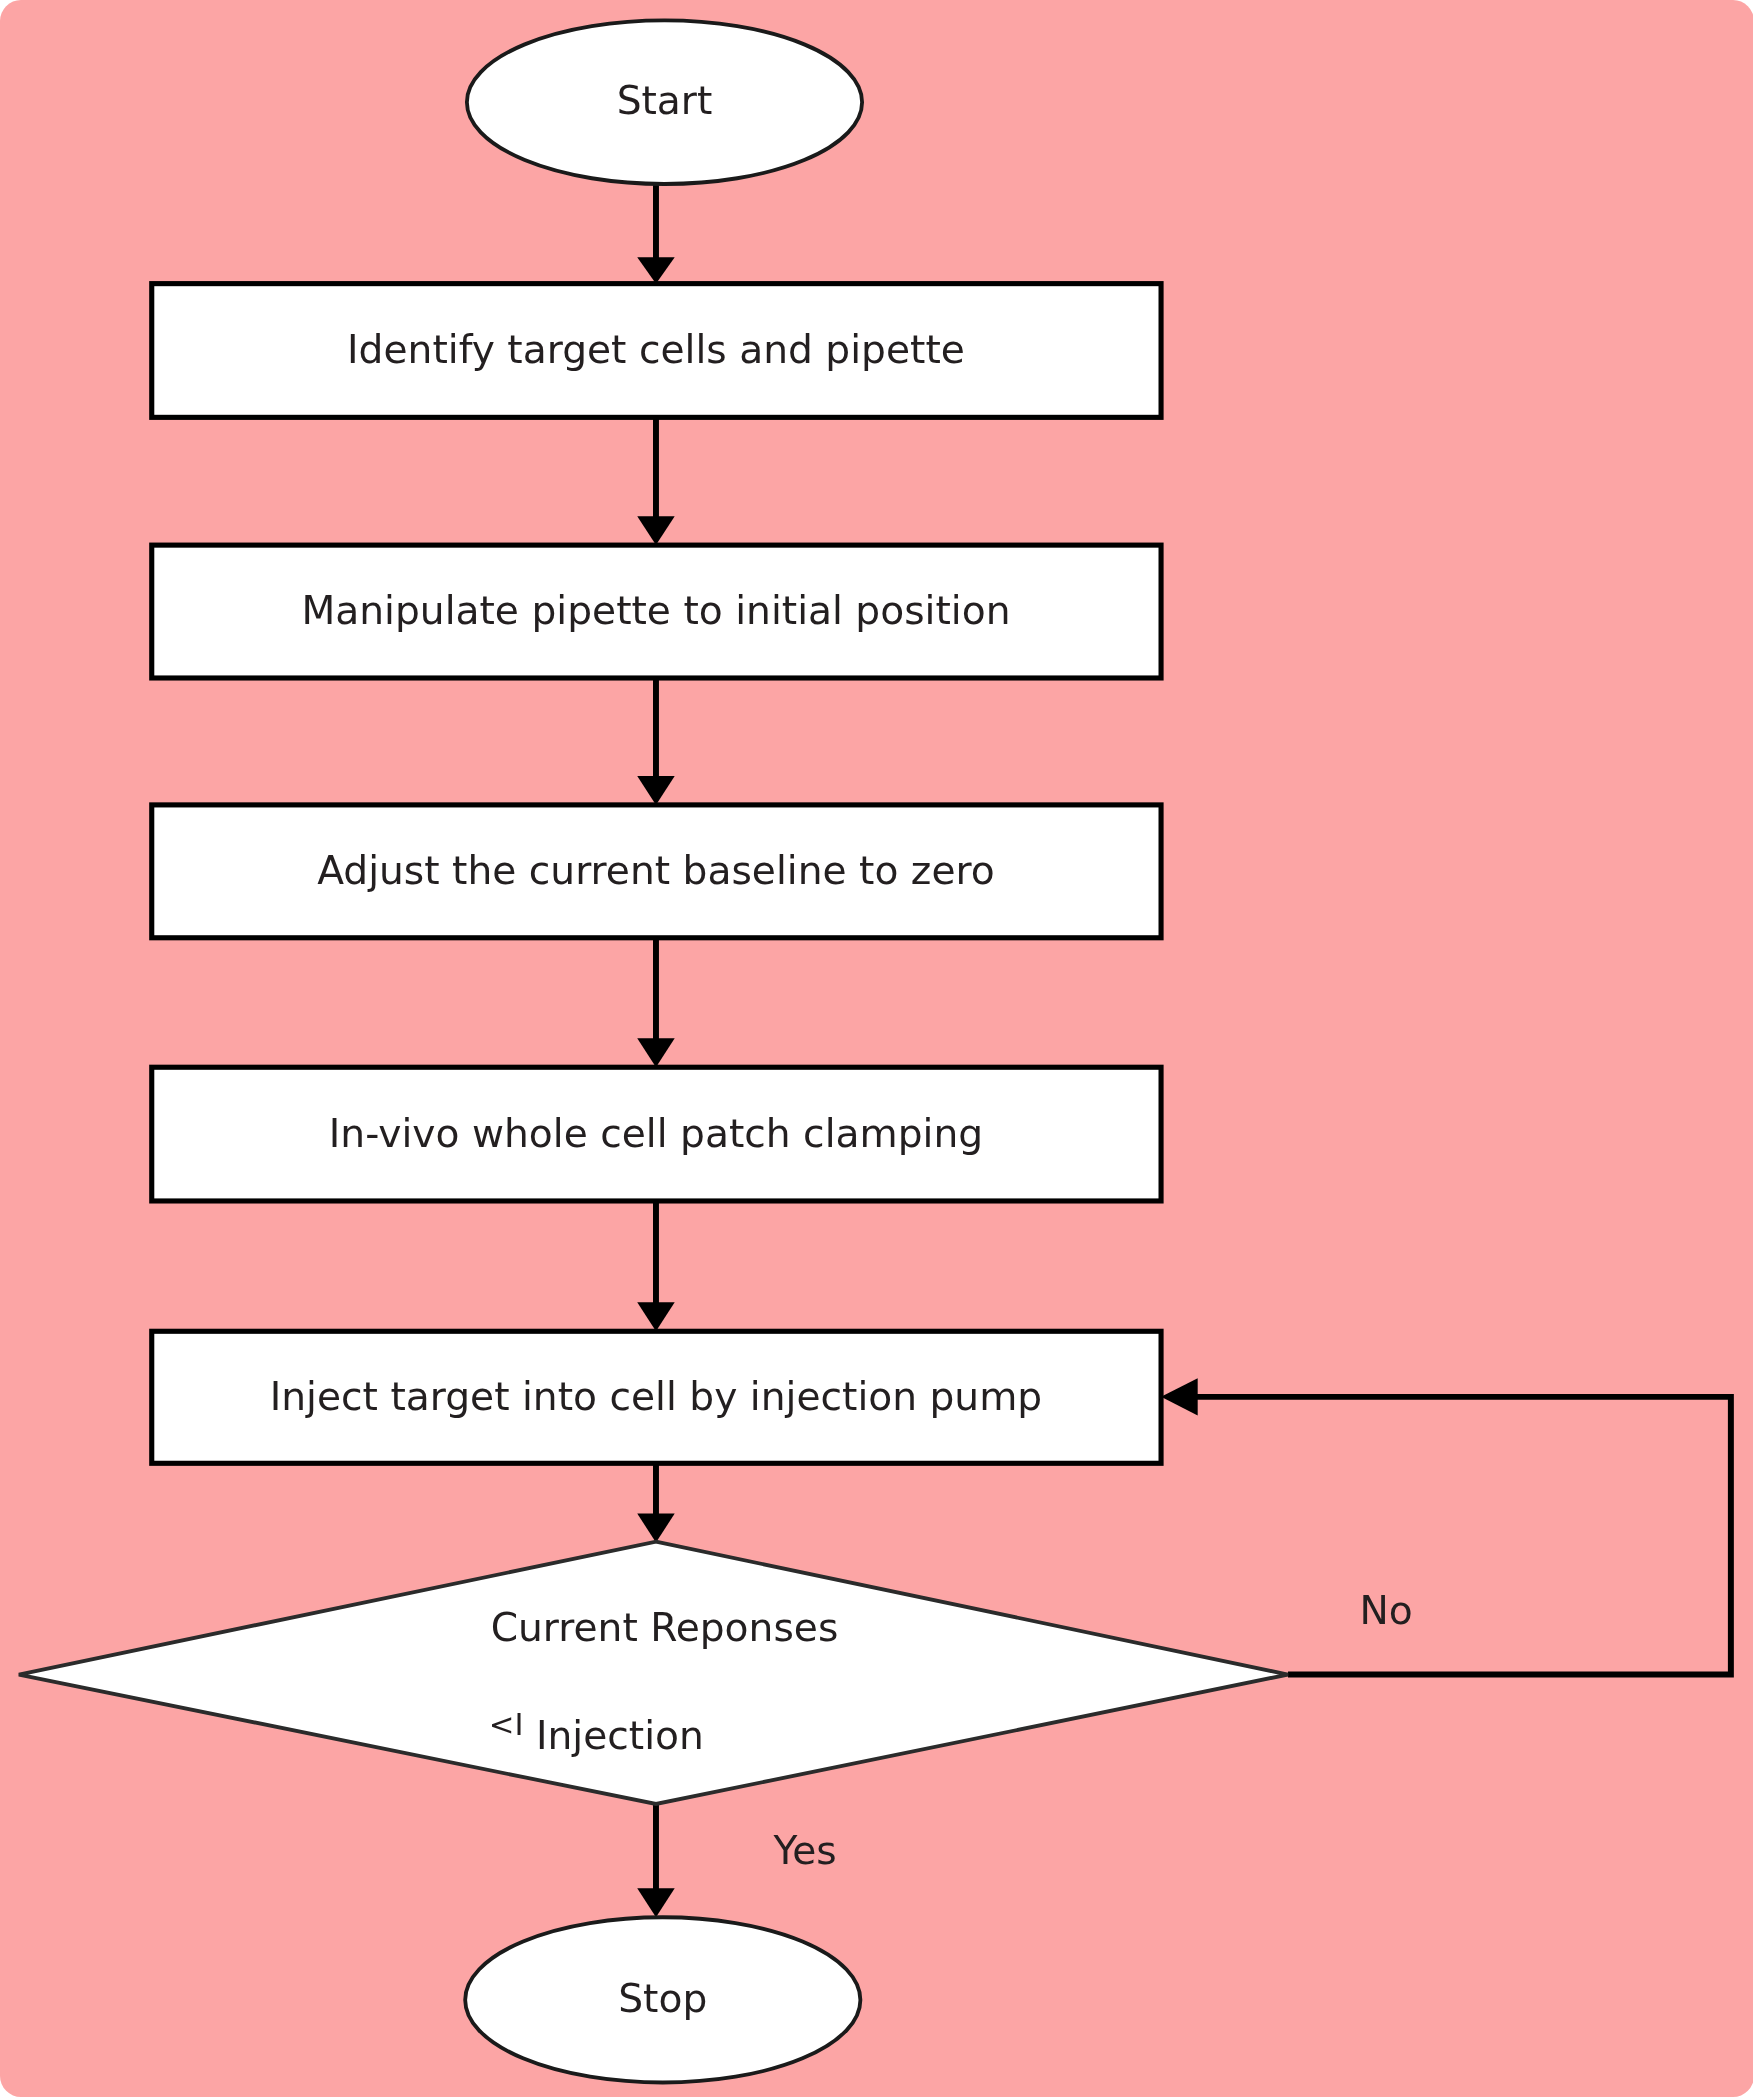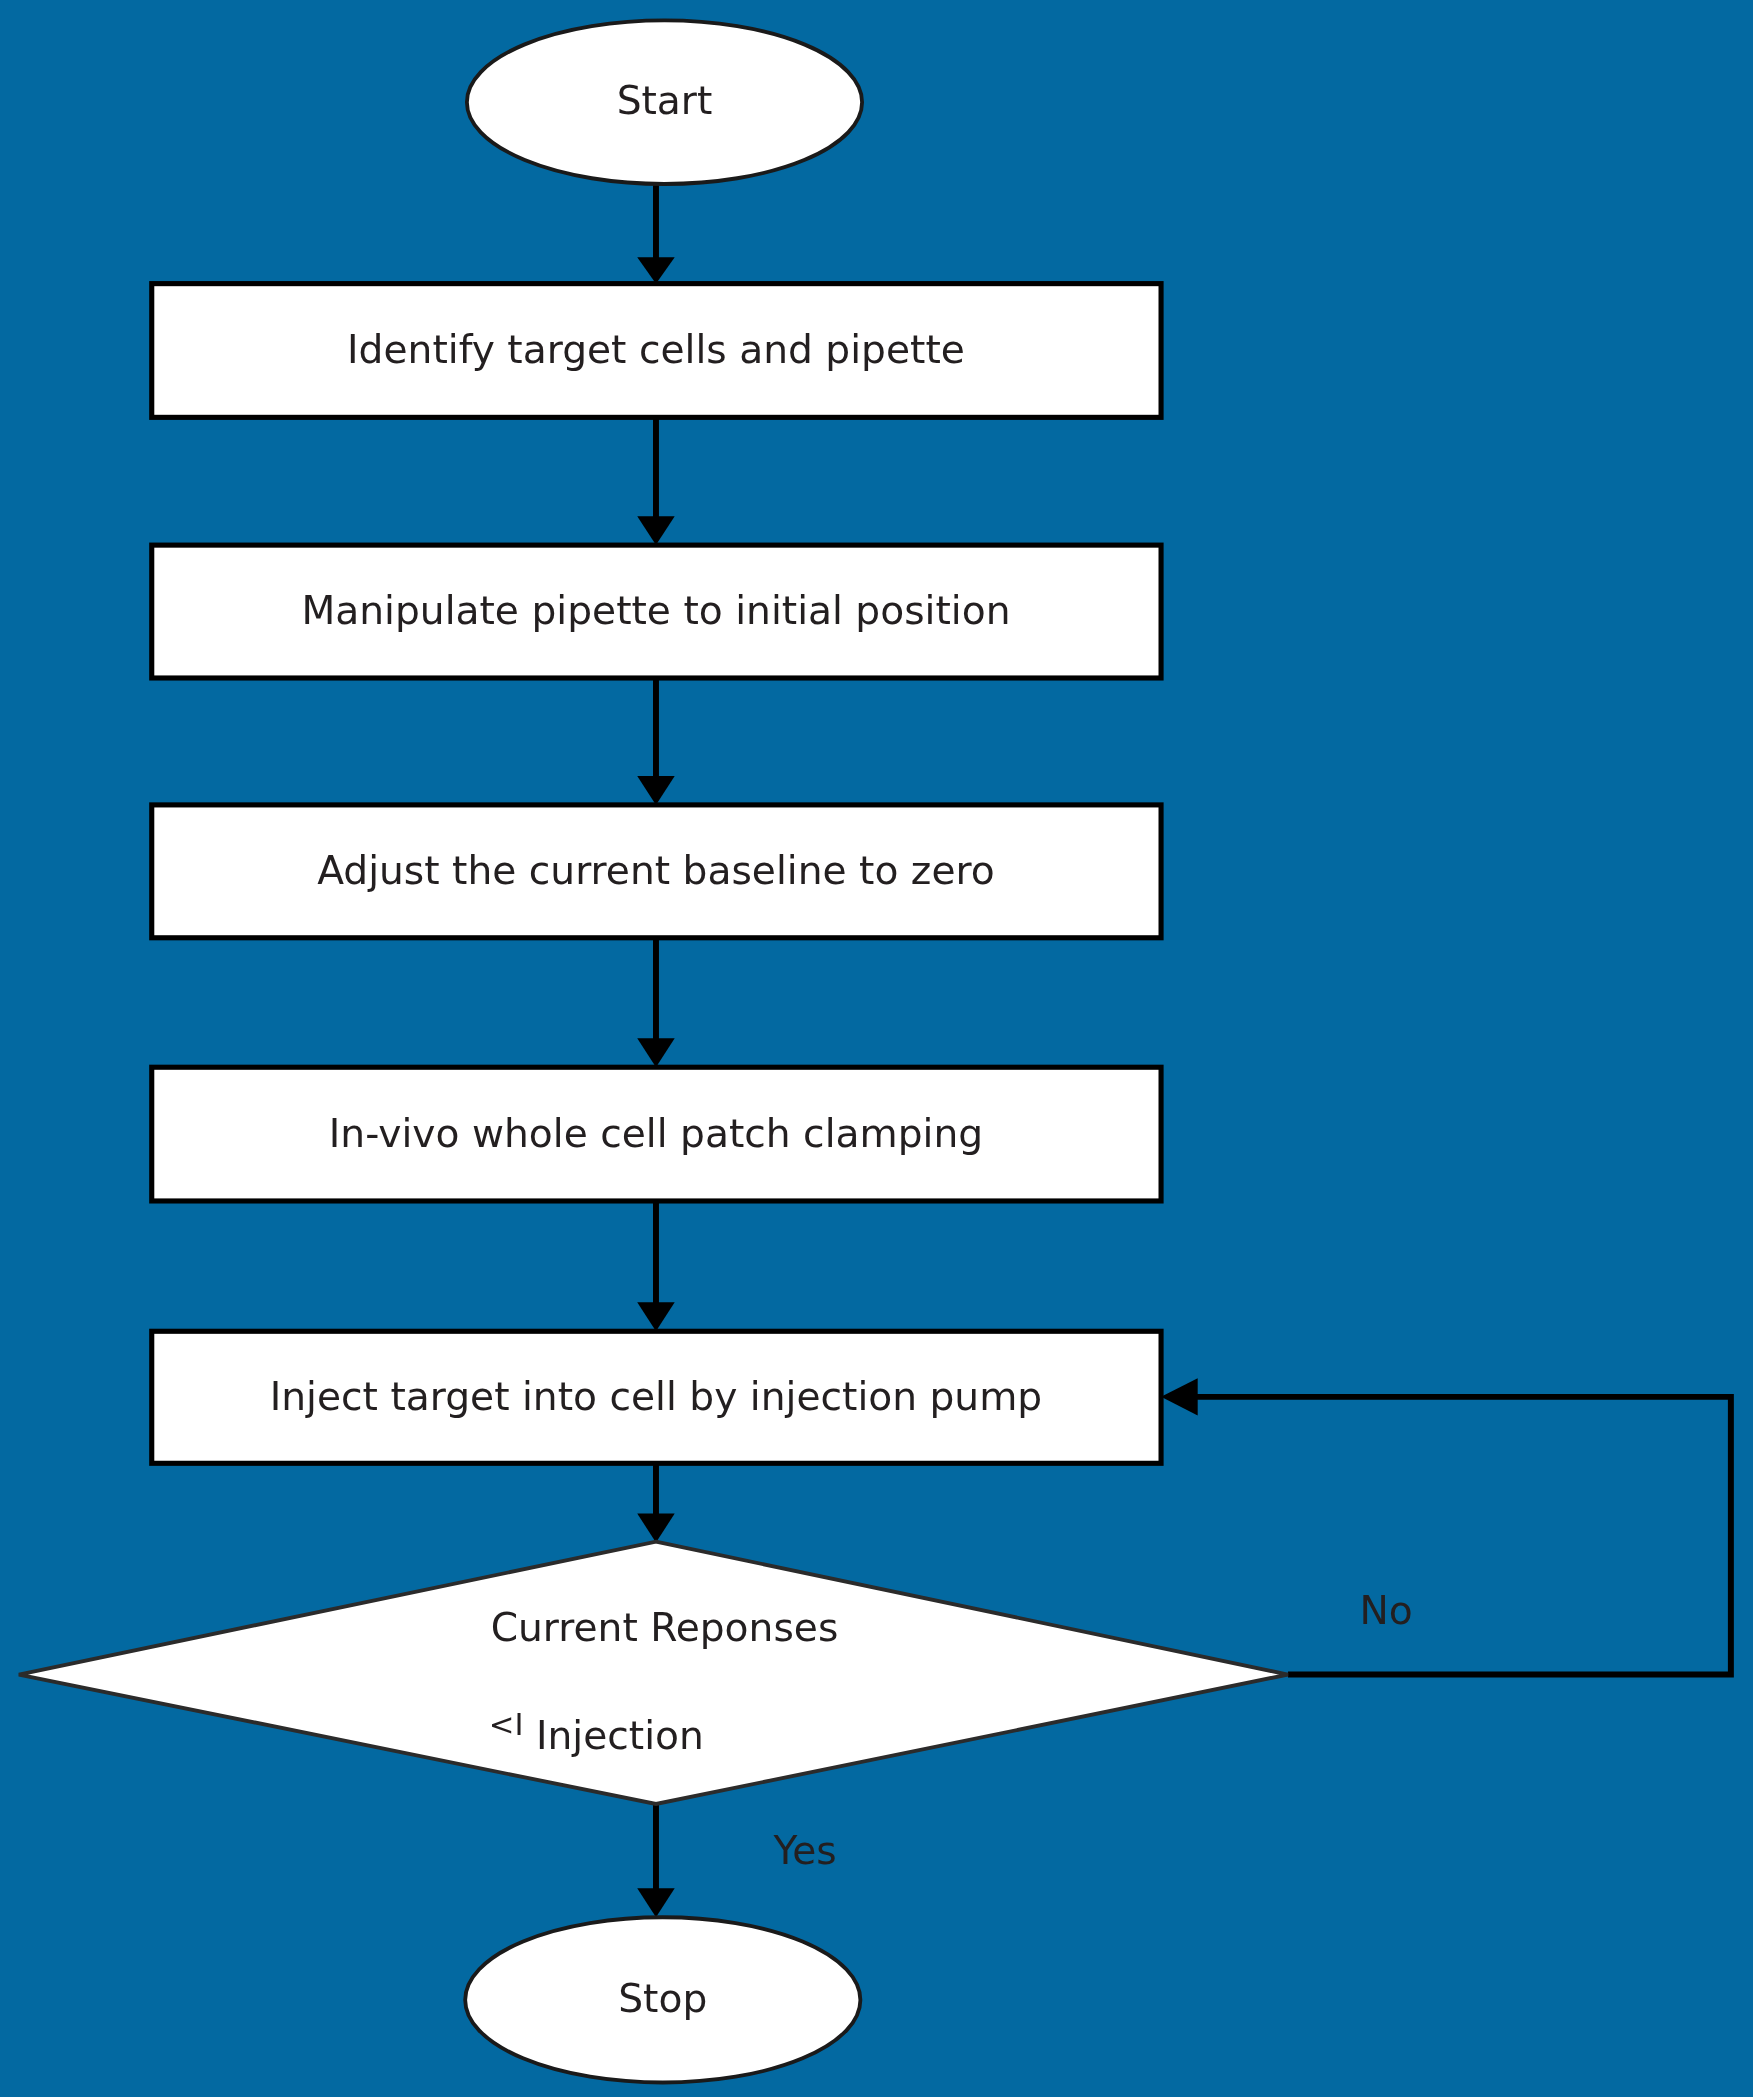--- a/index.html
+++ b/index.html
@@ -8,22 +8,23 @@
     padding: 0;
     background: #ffffff;
   }
   body {
     font-family: "DejaVu Sans", sans-serif;
   }
   #canvas {
     position: relative;
     width: 1754px;
     height: 2097px;
-    background: #0369a1;
+    background: #fca5a5;
     overflow: hidden;
+    border-radius: 21px;
   }
   #flow-svg {
     position: absolute;
     left: 0;
     top: 0;
     width: 1754px;
     height: 2097px;
   }
   .node-label {
     font-family: "DejaVu Sans", sans-serif;

